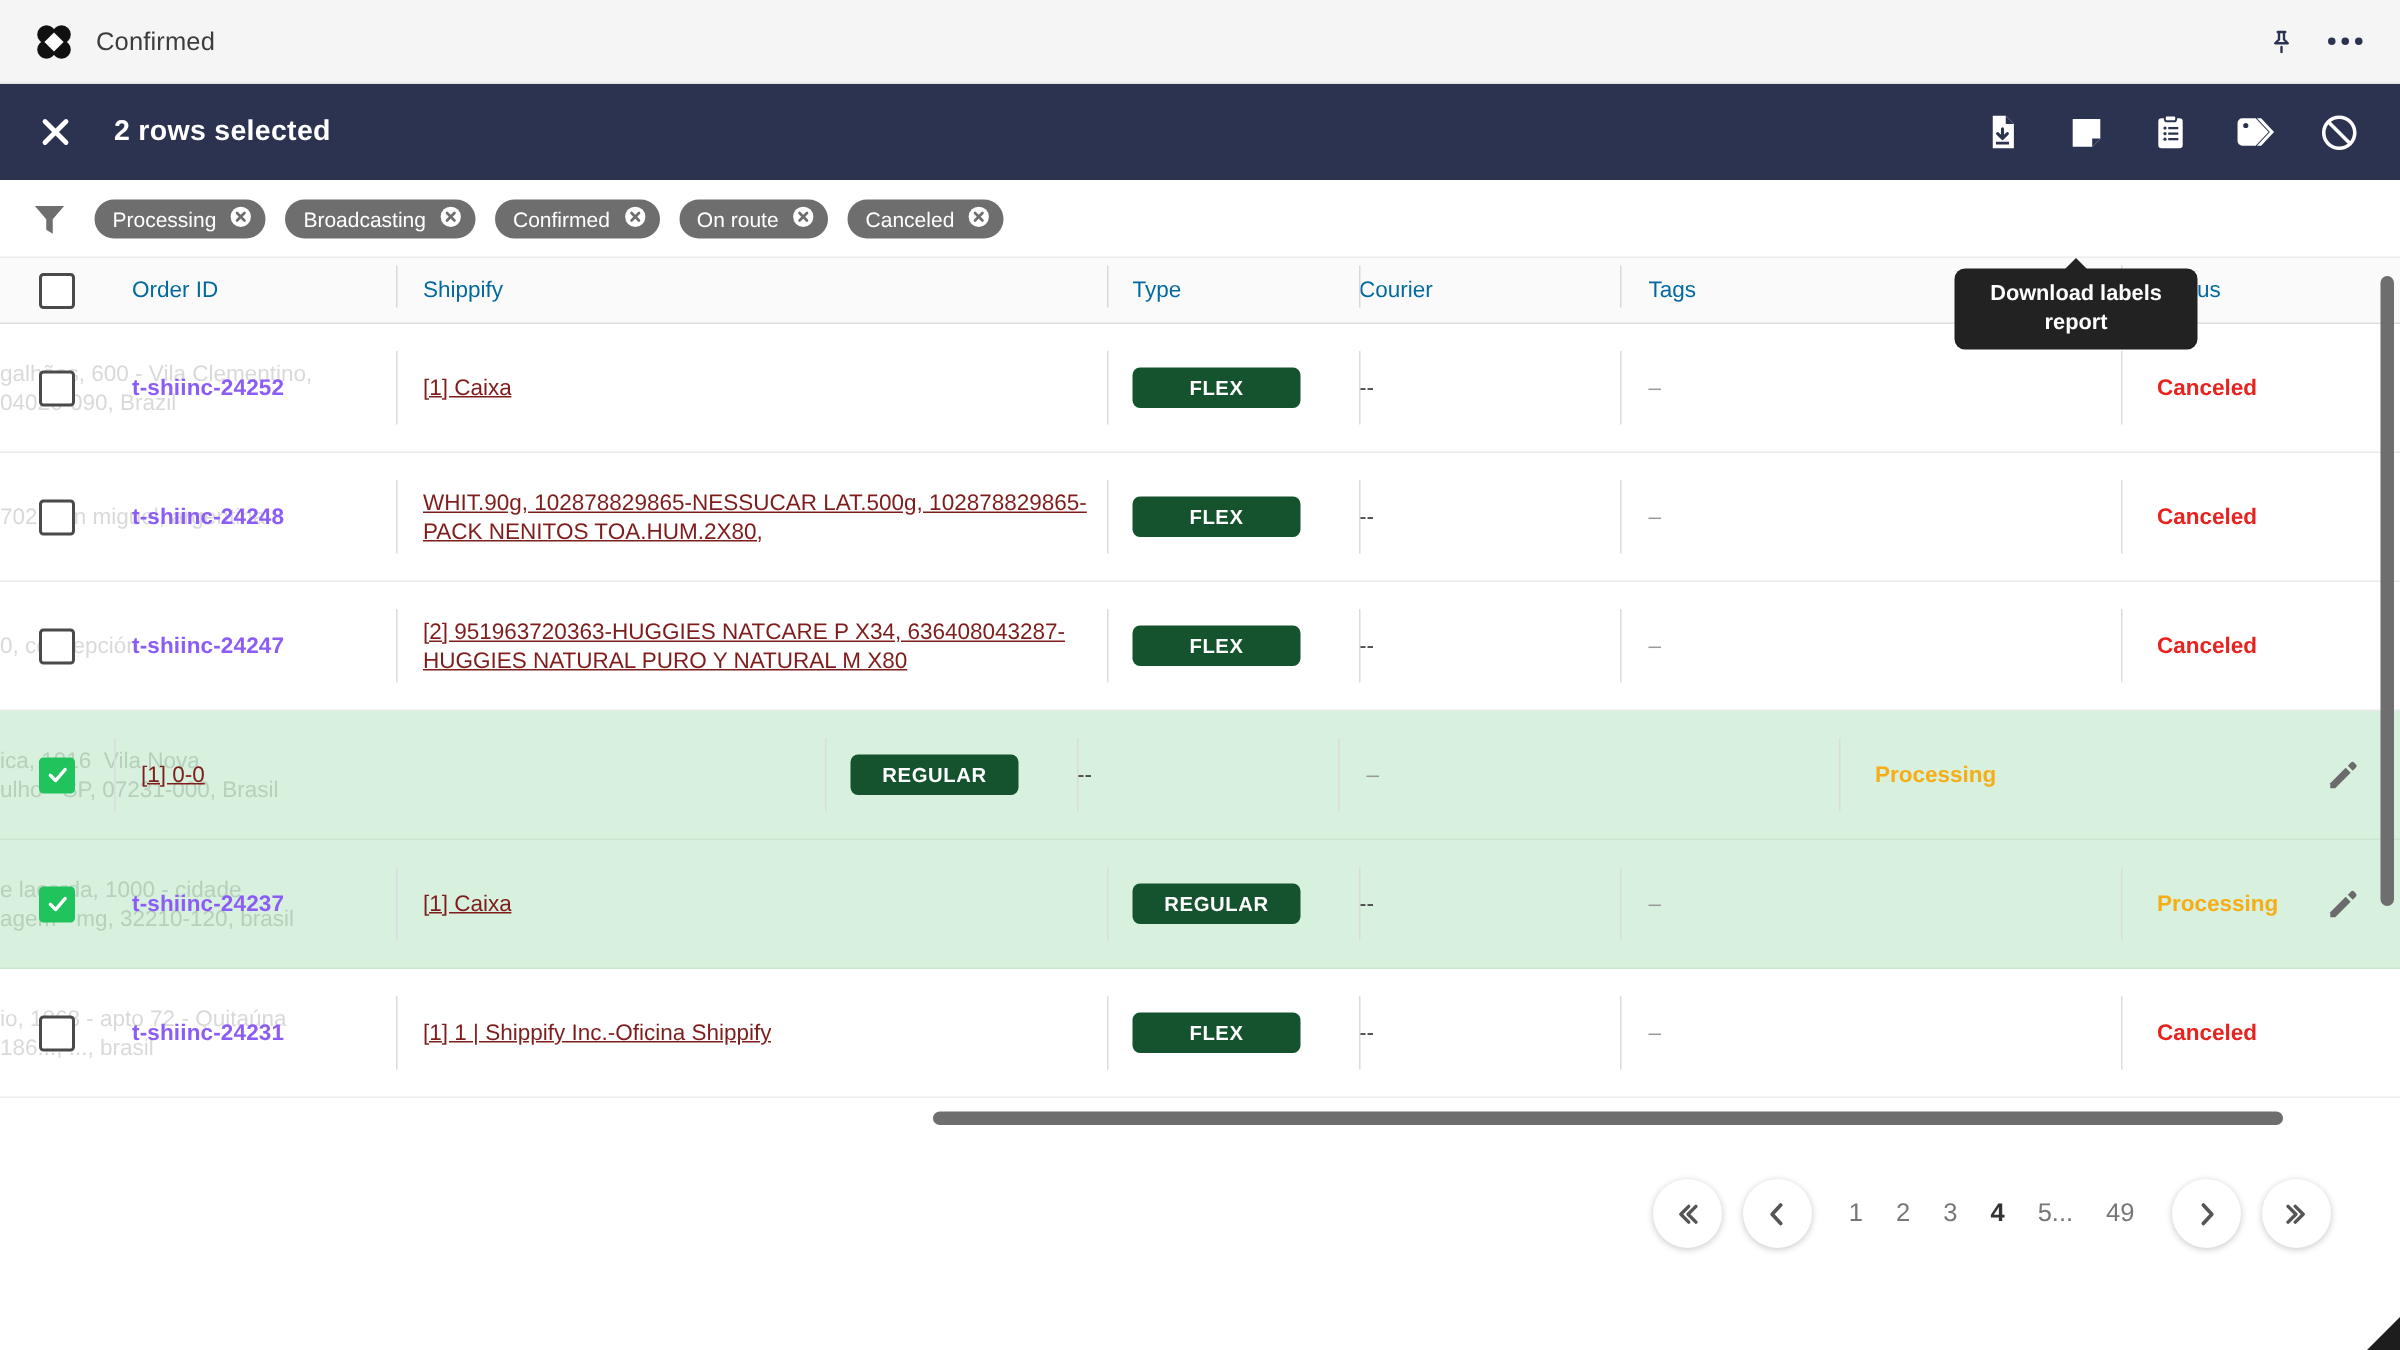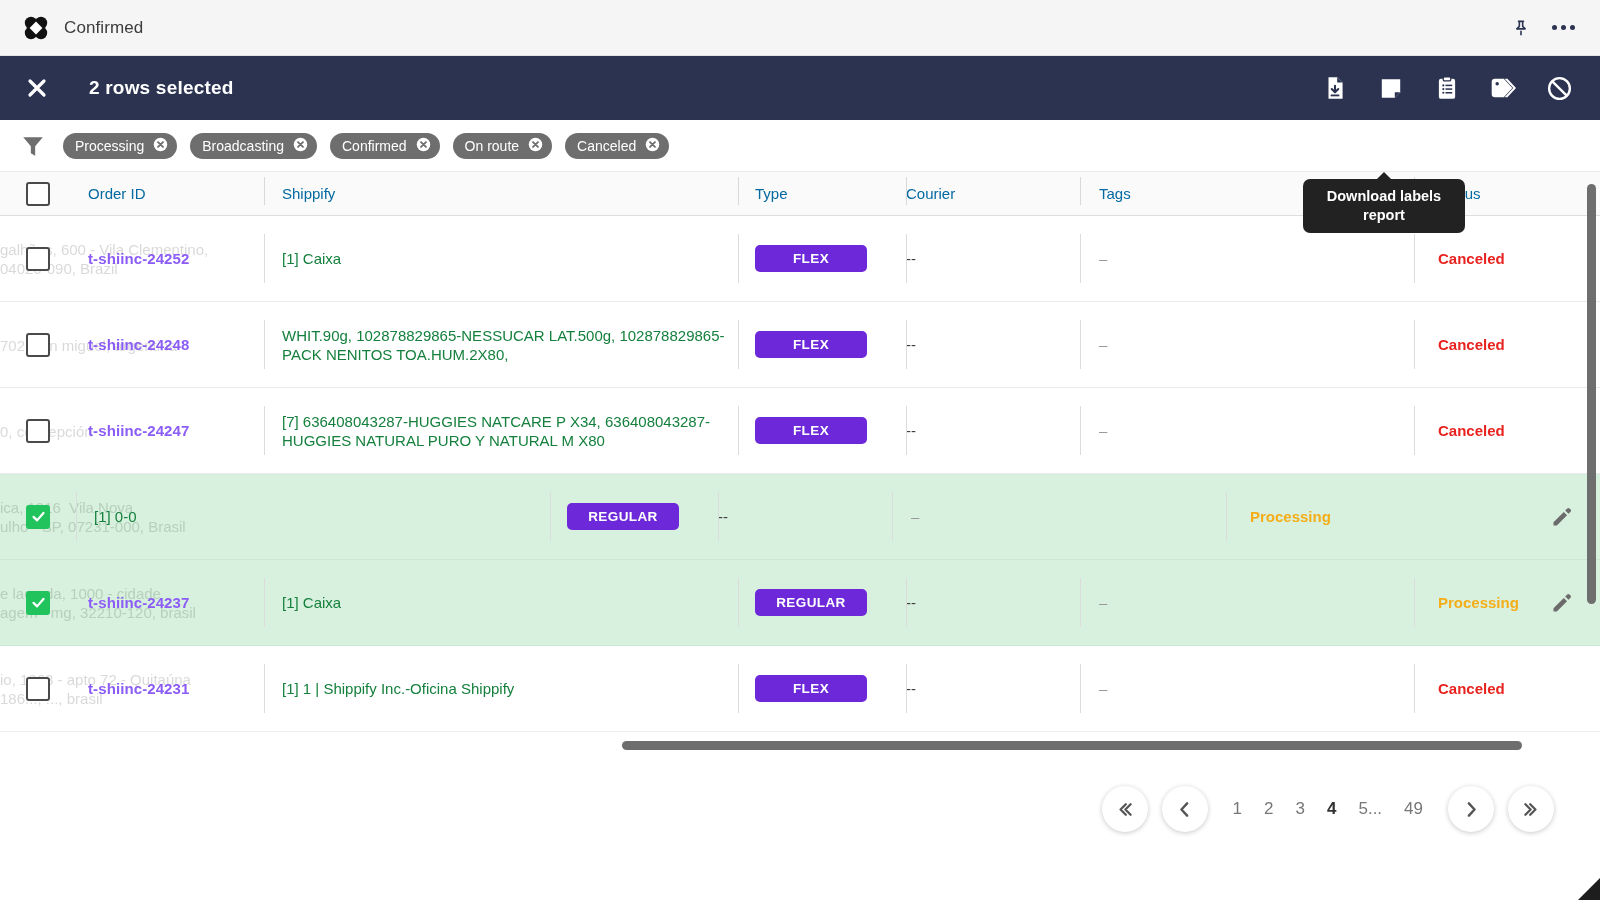--- a/index.html
+++ b/index.html
@@ -19,21 +19,21 @@
   .app-title { font-size: 17px; color: #3c3c3c; margin-left: 14px; letter-spacing: .1px; }
   .header-spacer { flex: 1; }
   .header-icon { width: 30px; height: 30px; display: flex; align-items: center;
                  justify-content: center; color: #2b3350; cursor: pointer; margin-left: 12px; }
   .dots { display: flex; gap: 4px; align-items: center; }
   .dots i { width: 5px; height: 5px; border-radius: 50%; background: #2b3350; display: block; }
 
   
   .action-bar {
     height: 64px; background: #2b3350; display: flex; align-items: center;
-    padding: 0 26px 0 22px; position: relative; color: #fff; gap: 13px;
+    padding: 0 26px 0 22px; position: relative; color: #fff;
   }
   .close-x { width: 30px; height: 30px; display: flex; align-items: center;
              justify-content: center; cursor: pointer; }
   .sel-count { font-size: 19px; font-weight: bold; margin-left: 24px; letter-spacing: .2px; }
   .bar-spacer { flex: 1; }
   .bar-actions { display: flex; align-items: center; gap: 26px; }
   .bar-btn { width: 30px; height: 30px; display: flex; align-items: center;
              justify-content: center; cursor: pointer; }
 
   .tooltip {
@@ -87,31 +87,31 @@
     border-bottom: 1px solid #eaeaea; position: relative; background: #fff;
   }
   .trow.selected { background: #d8f0de; border-bottom-color: #cbe7d2; }
   .cell { font-size: 15px; color: #3f3f3f; position: relative; align-self: stretch;
           display: flex; align-items: center; }
   .cell.sep::before {
     content: ""; position: absolute; left: 0; top: 18px; bottom: 18px;
     width: 1px; background: #dcdcdc;
   }
   .order-id { font-size: 15px; font-weight: bold; color: #8b5cf6; letter-spacing: .1px; }
-  .pack-text { line-height: 19px; max-height: 40px; overflow: hidden; color: #15803d; }
+  .pack-text { line-height: 19px; max-height: 40px; overflow: hidden; color: #7f1d1d; text-decoration: underline; }
 
   .cbx { width: 24px; height: 24px; border: 2px solid #4a4a4a; border-radius: 3px;
          background: #fff; cursor: pointer; }
   .cbx.checked { background: #21c45c; border-color: #21c45c; display: flex;
                  align-items: center; justify-content: center; }
   .cbx.head { border-color: #4a4a4a; }
 
   .badge {
     display: inline-flex; align-items: center; justify-content: center;
-    background: #6d28d9; color: #fff; border-radius: 5px;
+    background: #14532d; color: #fff; border-radius: 5px;
     font-size: 13.5px; font-weight: bold; letter-spacing: .4px;
     height: 27px; min-width: 112px; padding: 0 10px;
   }
   .dash-dark { color: #3f3f3f; font-size: 15px; }
   .dash-light { color: #9a9a9a; font-size: 15px; }
   .status { font-size: 15px; font-weight: bold; }
   .status.canceled { color: #e8231f; }
   .status.processing { color: #f5ae17; }
 
   .edit-pencil { position: absolute; right: 26px; top: 50%; margin-top: -12px;
@@ -349,21 +349,21 @@
   </div>
   <div class="trow ">
     <span class="ghost">0, concepción</span>
     <span class="cellstack col-check" style="justify-content:center;">
       <span class="cbx "></span>
     </span>
     <span class="cell cellstack col-order">
       <span class="order-id">t-shiinc-24247</span>
     </span>
     <span class="cell col-pack sep">
-      <span class="pack-text">[7] 636408043287-HUGGIES NATCARE P X34, 636408043287-HUGGIES NATURAL PURO Y NATURAL M X80</span>
+      <span class="pack-text">[2] 951963720363-HUGGIES NATCARE P X34, 636408043287-HUGGIES NATURAL PURO Y NATURAL M X80</span>
     </span>
     <span class="cell col-type sep">
       <span class="badge">FLEX</span>
     </span>
     <span class="cell col-cour sep">
       <span class="dash-dark">--</span>
     </span>
     <span class="cell col-tags sep">
       <span class="dash-light">–</span>
     </span>

